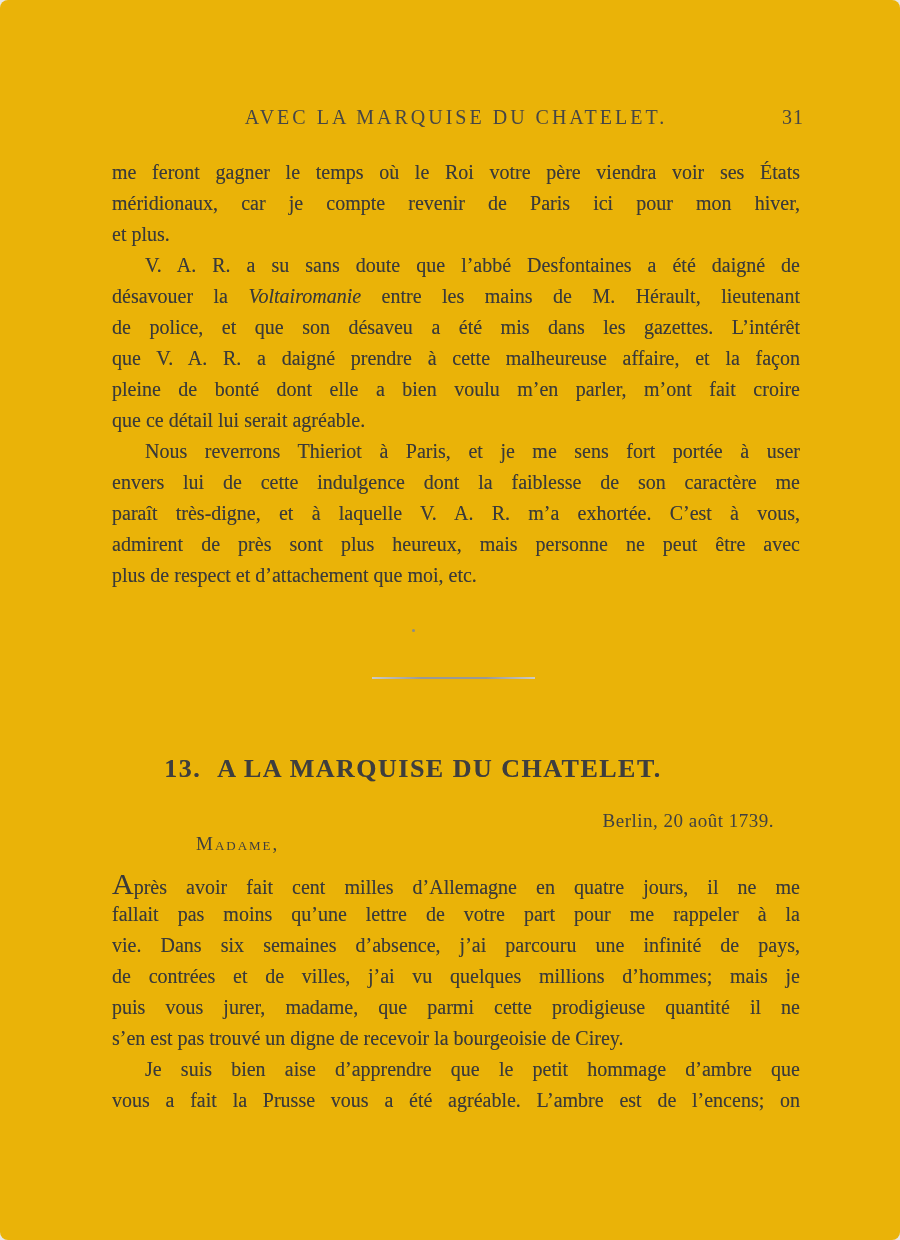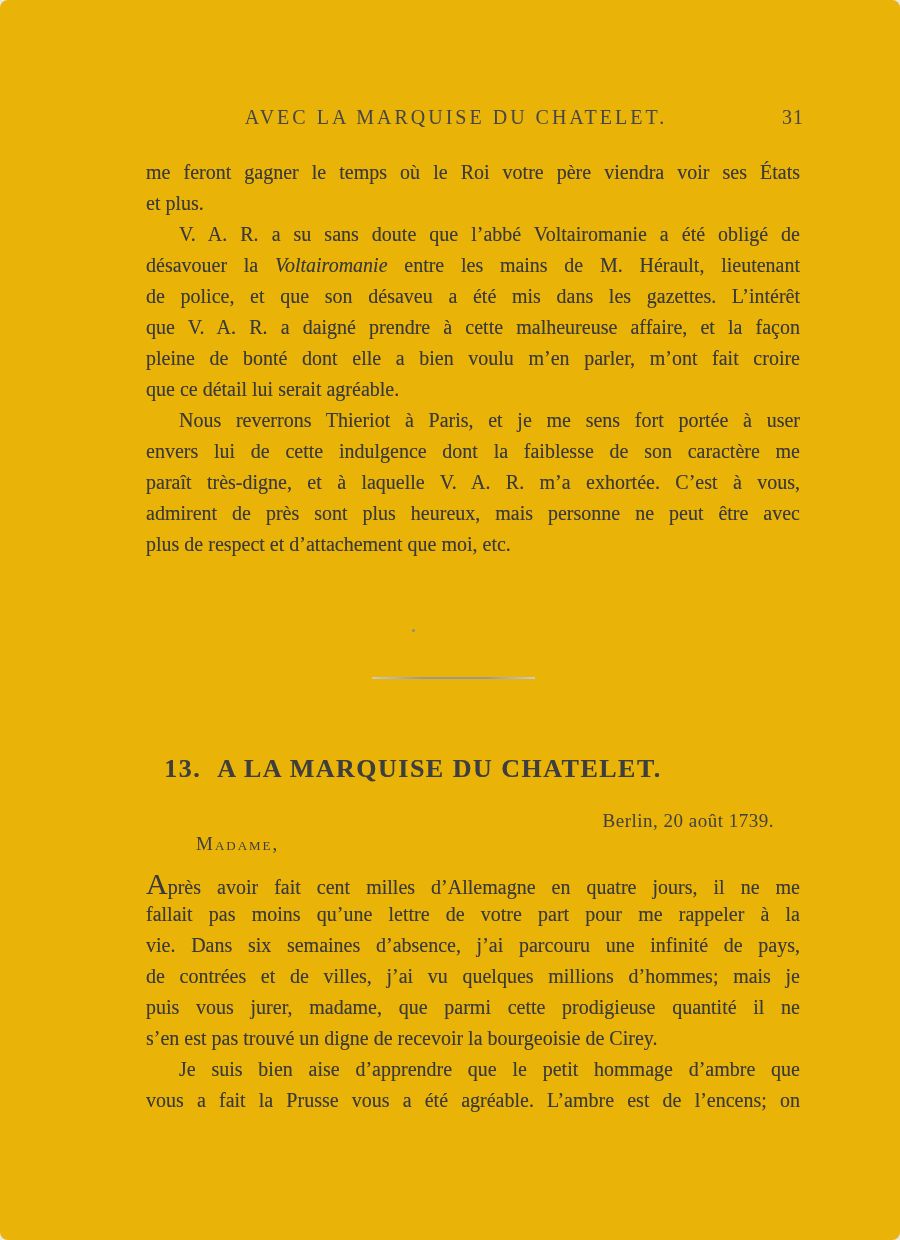--- a/index.html
+++ b/index.html
@@ -23,21 +23,21 @@
     position:absolute; right:-4px; top:0;
     font-size:20px; letter-spacing:1px;
   }
   
   .body-block { position:absolute; left:112px; width:688px; }
   #continuation { top:157px; }
   #letter-body { top:868px; }
   .para { margin:0; }
   .line {
     height:31px; line-height:31px; font-size:20px;
-    text-align:justify; text-shadow:0 0 0.5px rgba(58,58,58,0.45);margin-left:34px;
+    text-align:justify; text-shadow:0 0 0.5px rgba(58,58,58,0.45);
   }
   .line.just { text-align-last:justify; }
   .line.first-indent { padding-left:33px; }
   .italic { font-style:italic; }
   .initial { font-size:30px; }
   
   .divider-dot {
     position:absolute; left:412px; top:629px; width:3px; height:3px;
     background:#8d8d88; border-radius:50%;
   }
@@ -68,24 +68,25 @@
 <div class="page">
 
   <div class="running-header">
     <span>AVEC LA MARQUISE DU CHATELET.</span>
     <span class="page-number">31</span>
   </div>
 
   <div class="body-block" id="continuation">
       <div class="para">
         <div class="line just"><span>me feront gagner le temps où le Roi votre père viendra voir ses États</span></div>
+        <div class="line just"><span>méridionaux, car je compte revenir de Paris ici pour mon hiver,</span></div>
         <div class="line"><span>et plus.</span></div>
       </div>
       <div class="para">
-        <div class="line just first-indent"><span>V. A. R. a su sans doute que l’abbé Voltairomanie a été obligé de</span></div>
+        <div class="line just first-indent"><span>V. A. R. a su sans doute que l’abbé Desfontaines a été daigné de</span></div>
         <div class="line just"><span>désavouer la </span><span class="italic">Voltairomanie</span><span> entre les mains de M. Hérault, lieutenant</span></div>
         <div class="line just"><span>de police, et que son désaveu a été mis dans les gazettes. L’intérêt</span></div>
         <div class="line just"><span>que V. A. R. a daigné prendre à cette malheureuse affaire, et la façon</span></div>
         <div class="line just"><span>pleine de bonté dont elle a bien voulu m’en parler, m’ont fait croire</span></div>
         <div class="line"><span>que ce détail lui serait agréable.</span></div>
       </div>
       <div class="para">
         <div class="line just first-indent"><span>Nous reverrons Thieriot à Paris, et je me sens fort portée à user</span></div>
         <div class="line just"><span>envers lui de cette indulgence dont la faiblesse de son caractère me</span></div>
         <div class="line just"><span>paraît très-digne, et à laquelle V. A. R. m’a exhortée. C’est à vous,</span></div>

